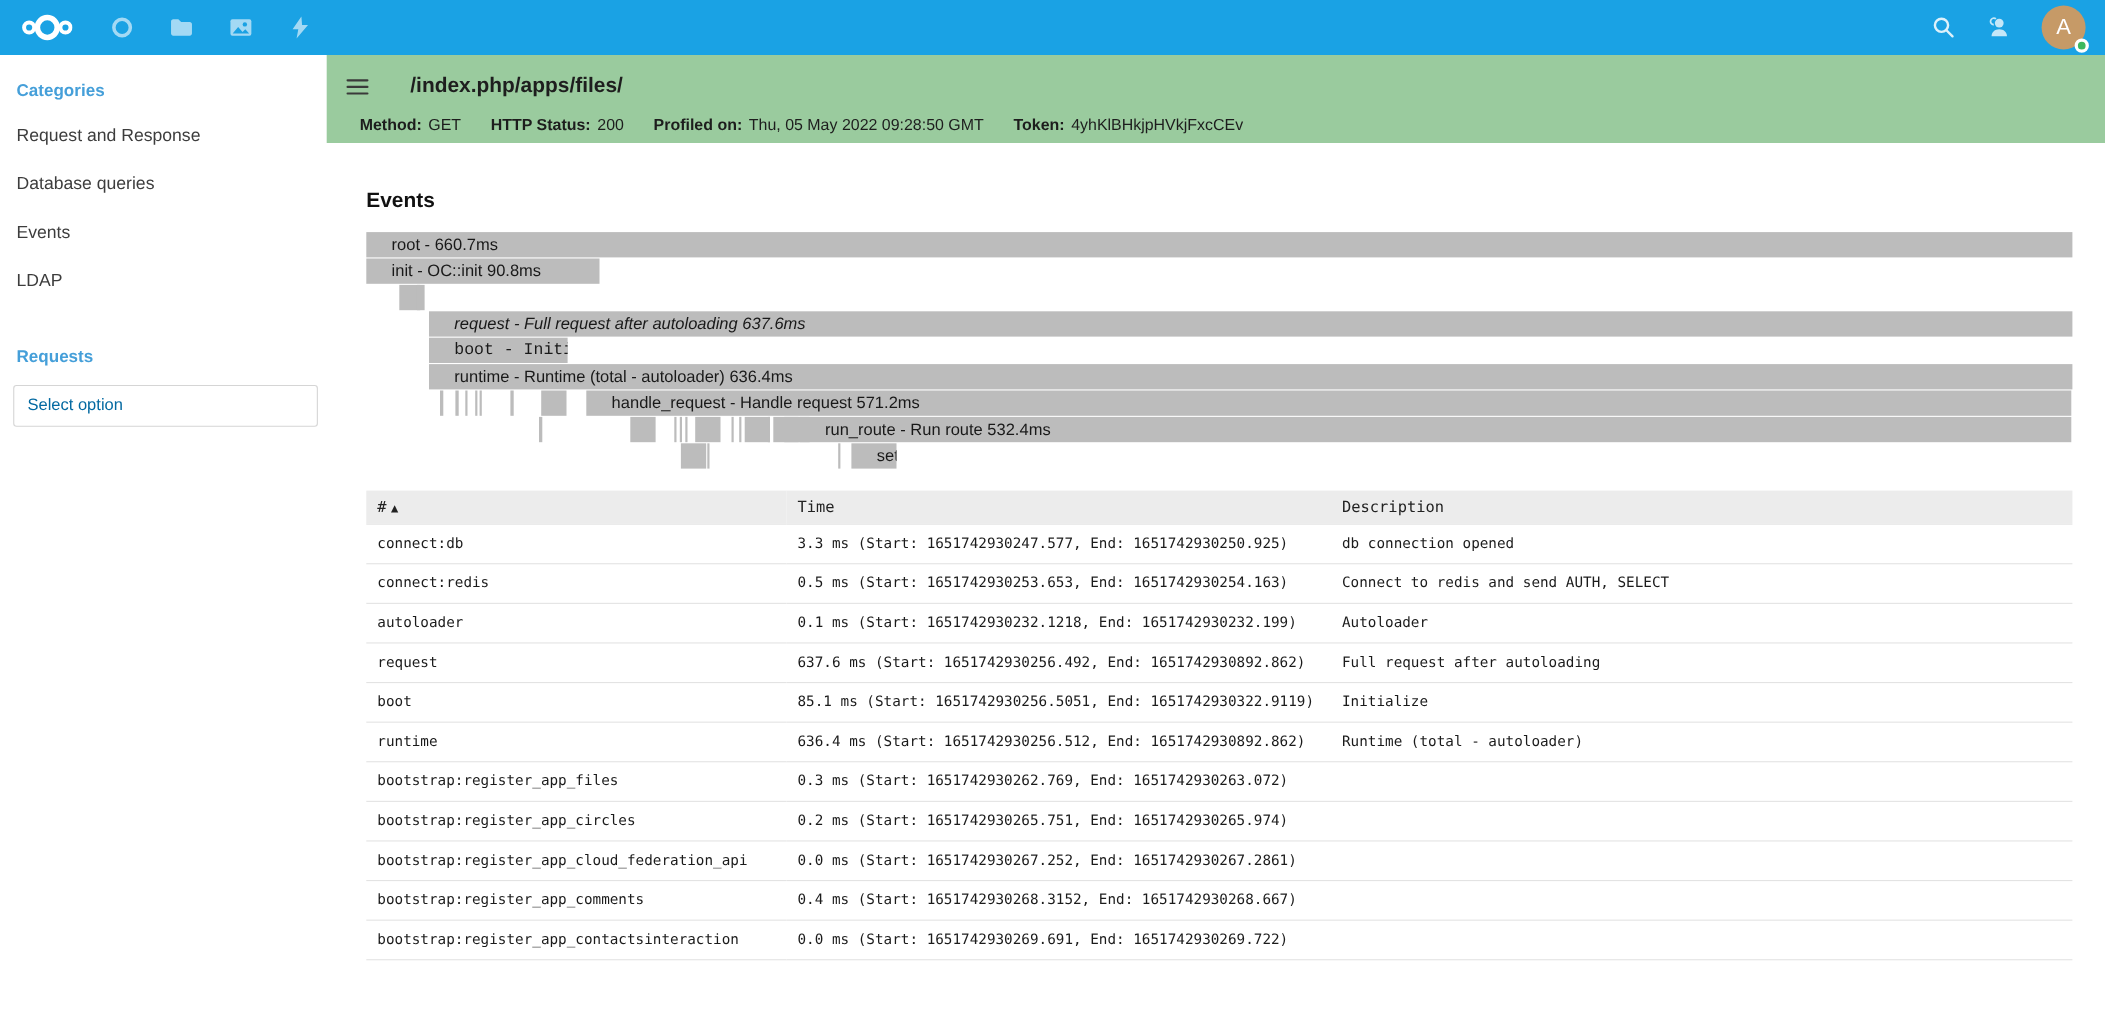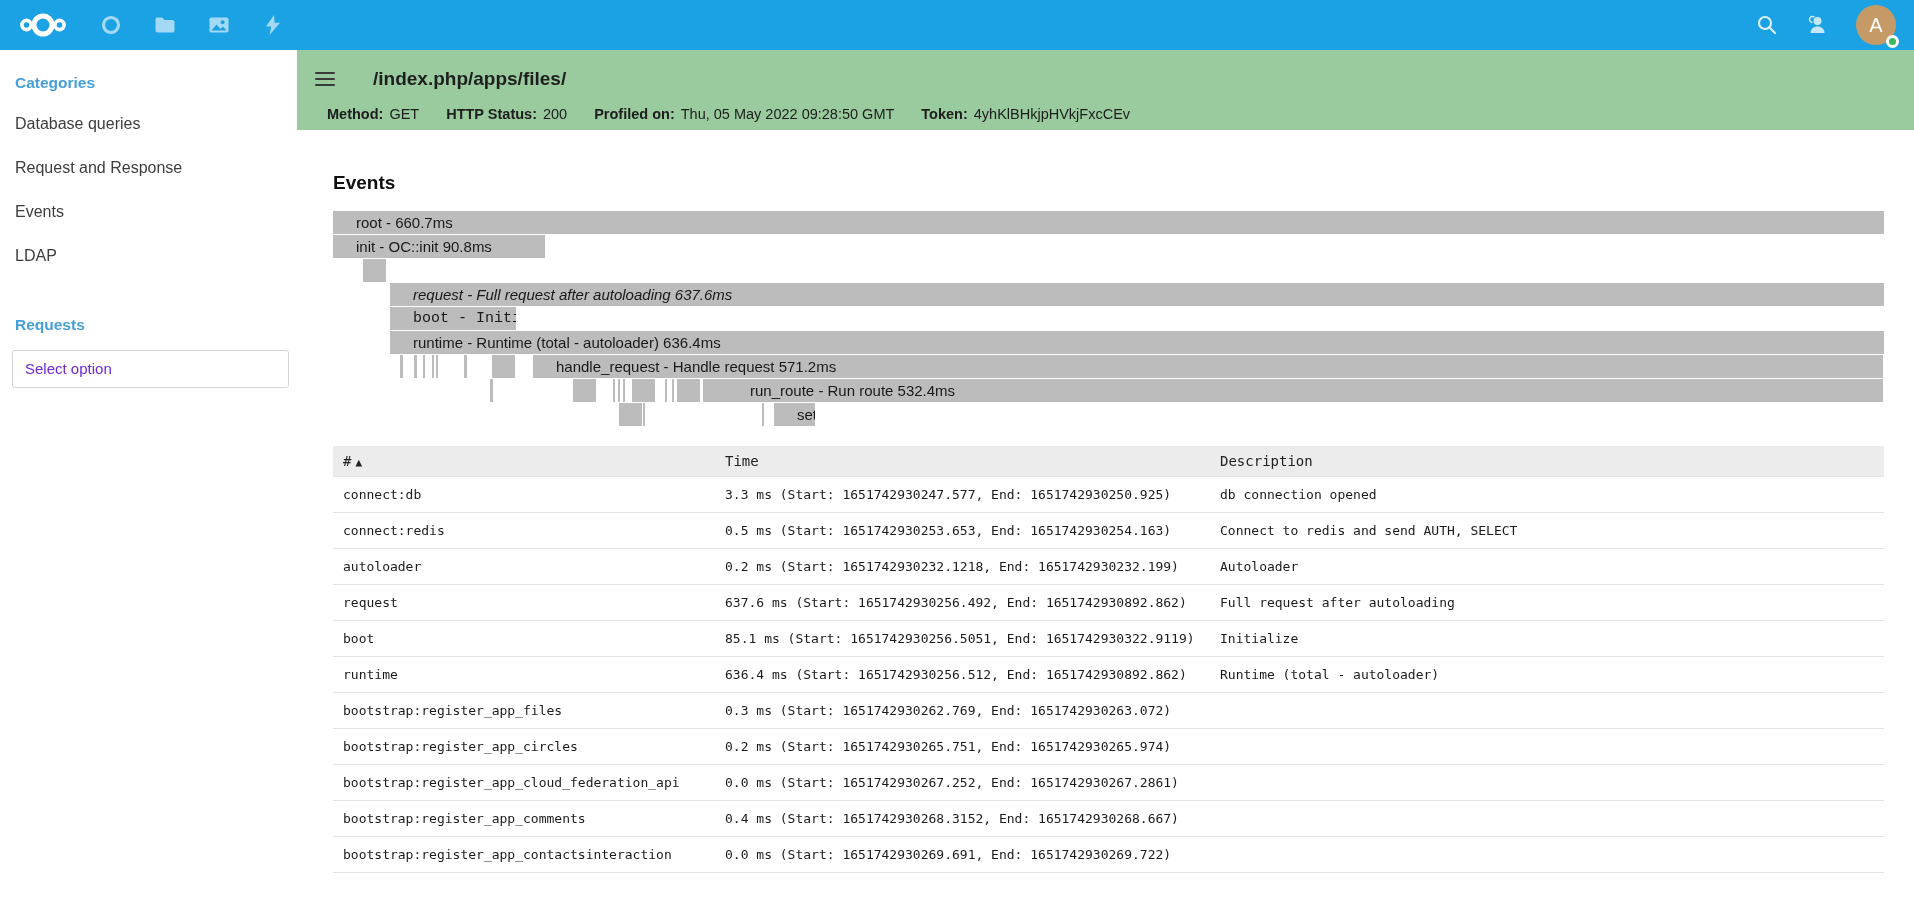--- a/index.html
+++ b/index.html
@@ -25,21 +25,21 @@
   .status-dot{position:absolute;right:-3px;bottom:-3px;width:13px;height:13px;border-radius:50%;
     background:var(--c-status_green);border:3px solid #fff;}
 
   
   .sidebar{position:absolute;left:0;top:50px;width:297px;bottom:0;background:#fff;}
   .sb-heading{margin:24px 0 0 15px;color:var(--c-accent_blue);font-weight:bold;font-size:15.5px;}
   .sb-list{margin-top:10px;}
   .sb-item{margin-left:15px;height:44px;line-height:44px;font-size:16px;color:#3d3d3d;cursor:pointer;}
   .sb-heading.requests{margin-top:38px;}
   .sb-select{margin:16px 0 0 12px;width:277px;height:38px;border:1px solid #d5d5d5;border-radius:3px;
-    background:#fff;font-size:15px;color:#6d28d9;line-height:36px;padding-left:12px;cursor:pointer;}
+    background:#fff;font-size:15px;color:#0369a1;line-height:36px;padding-left:12px;cursor:pointer;}
 
   
   .req-header{position:absolute;left:297px;top:50px;right:0;height:80px;
     background:var(--c-header_green);padding:14px 0 0 18px;}
   .req-title-row{display:flex;align-items:center;height:30px;}
   .hamburger{width:20px;height:14px;display:flex;flex-direction:column;justify-content:space-between;cursor:pointer;}
   .hamburger div{height:2px;background:#3a3a3a;border-radius:1px;}
   .req-title{margin-left:38px;font-size:19px;font-weight:bold;color:#1e1e1e;}
   .req-meta{display:flex;margin:12px 0 0 12px;font-size:14.5px;color:#1d1d1d;}
   .meta-item{margin-right:27px;white-space:nowrap;}
@@ -117,22 +117,22 @@
     <div class="avatar">
       <span>A</span>
       <div class="status-dot"></div>
     </div>
   </div>
 </div>
 
 <div class="sidebar">
   <div class="sb-heading">Categories</div>
   <div class="sb-list">
+      <div class="sb-item">Request and Response</div>
       <div class="sb-item">Database queries</div>
-      <div class="sb-item">Request and Response</div>
       <div class="sb-item">Events</div>
       <div class="sb-item">LDAP</div>
     </div>
   <div class="sb-heading requests">Requests</div>
   <div class="sb-select">Select option</div>
 </div>
 
 <div class="req-header">
   <div class="req-title-row">
     <div class="hamburger">
@@ -223,21 +223,21 @@
           <td>3.3 ms (Start: 1651742930247.577, End: 1651742930250.925)</td>
           <td>db connection opened</td>
         </tr>
         <tr>
           <td>connect:redis</td>
           <td>0.5 ms (Start: 1651742930253.653, End: 1651742930254.163)</td>
           <td>Connect to redis and send AUTH, SELECT</td>
         </tr>
         <tr>
           <td>autoloader</td>
-          <td>0.2 ms (Start: 1651742930232.1218, End: 1651742930232.199)</td>
+          <td>0.1 ms (Start: 1651742930232.1218, End: 1651742930232.199)</td>
           <td>Autoloader</td>
         </tr>
         <tr>
           <td>request</td>
           <td>637.6 ms (Start: 1651742930256.492, End: 1651742930892.862)</td>
           <td>Full request after autoloading</td>
         </tr>
         <tr>
           <td>boot</td>
           <td>85.1 ms (Start: 1651742930256.5051, End: 1651742930322.9119)</td>

